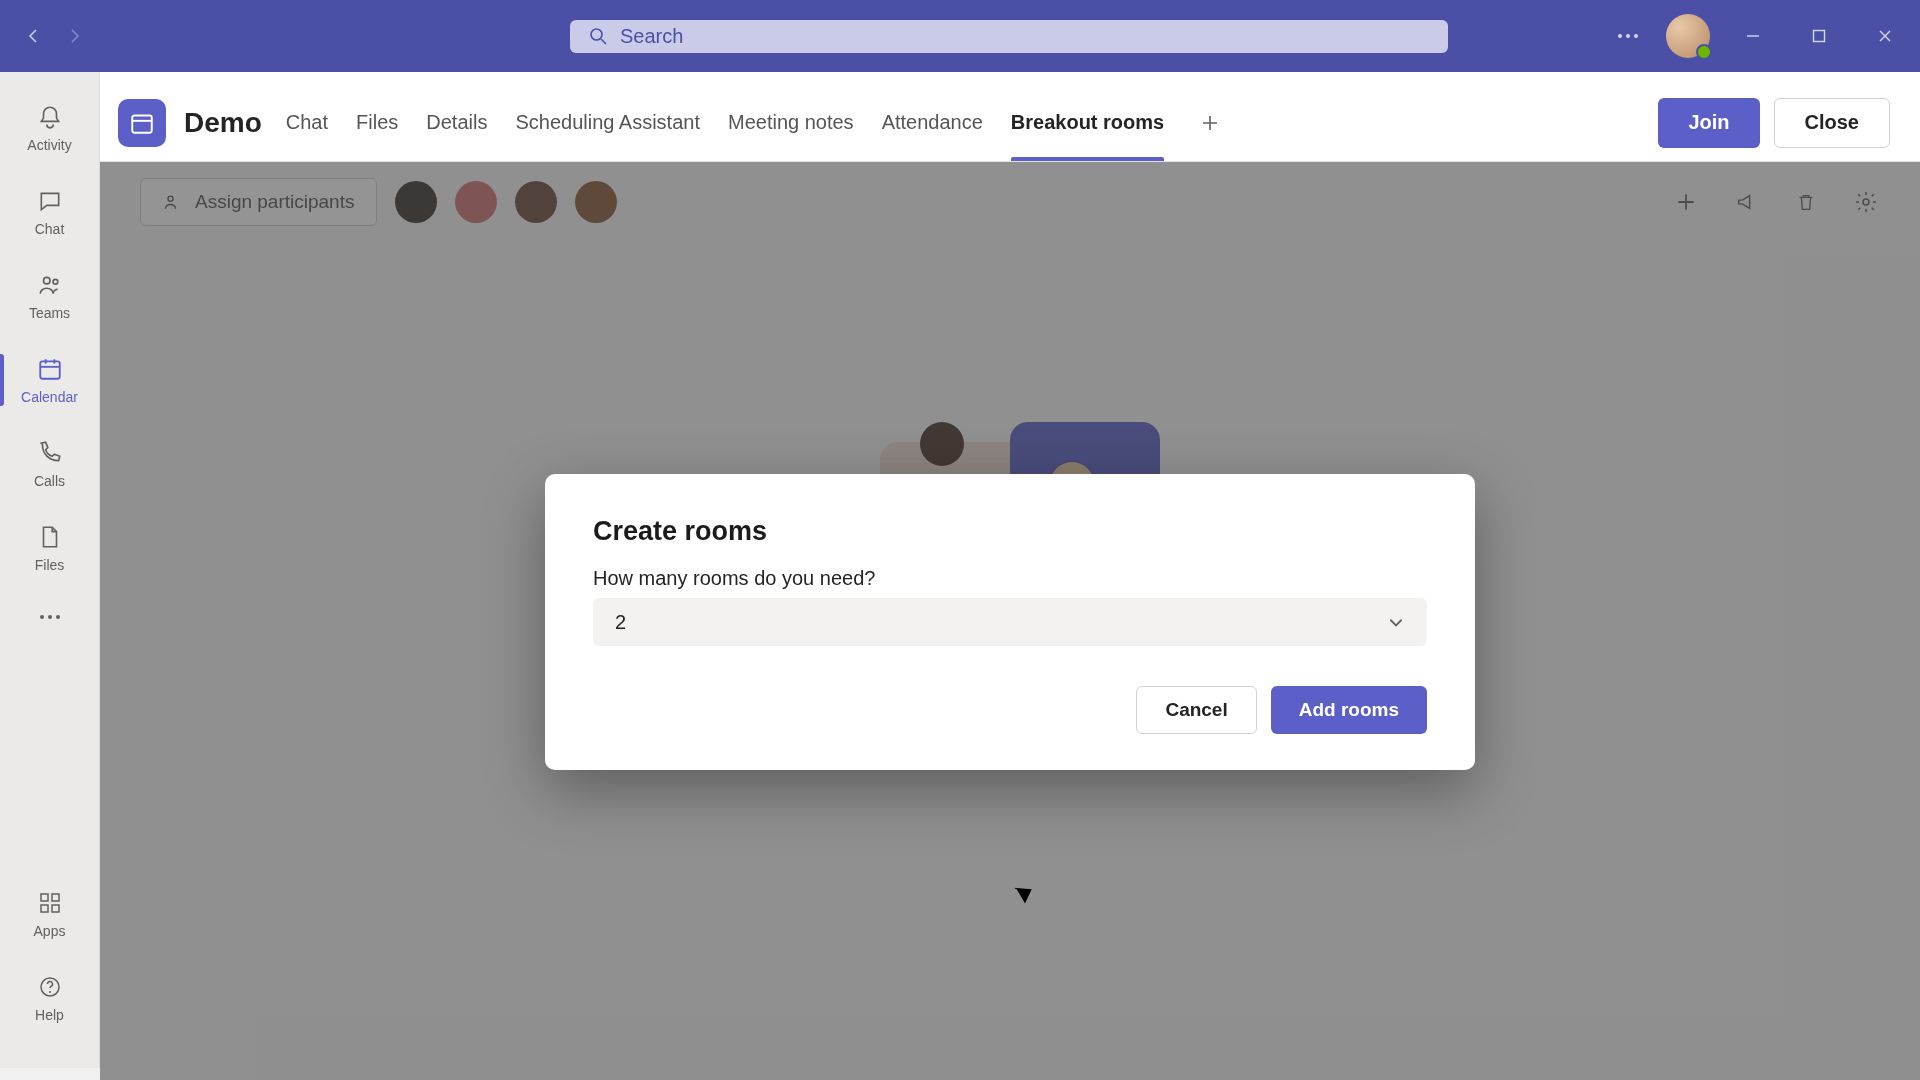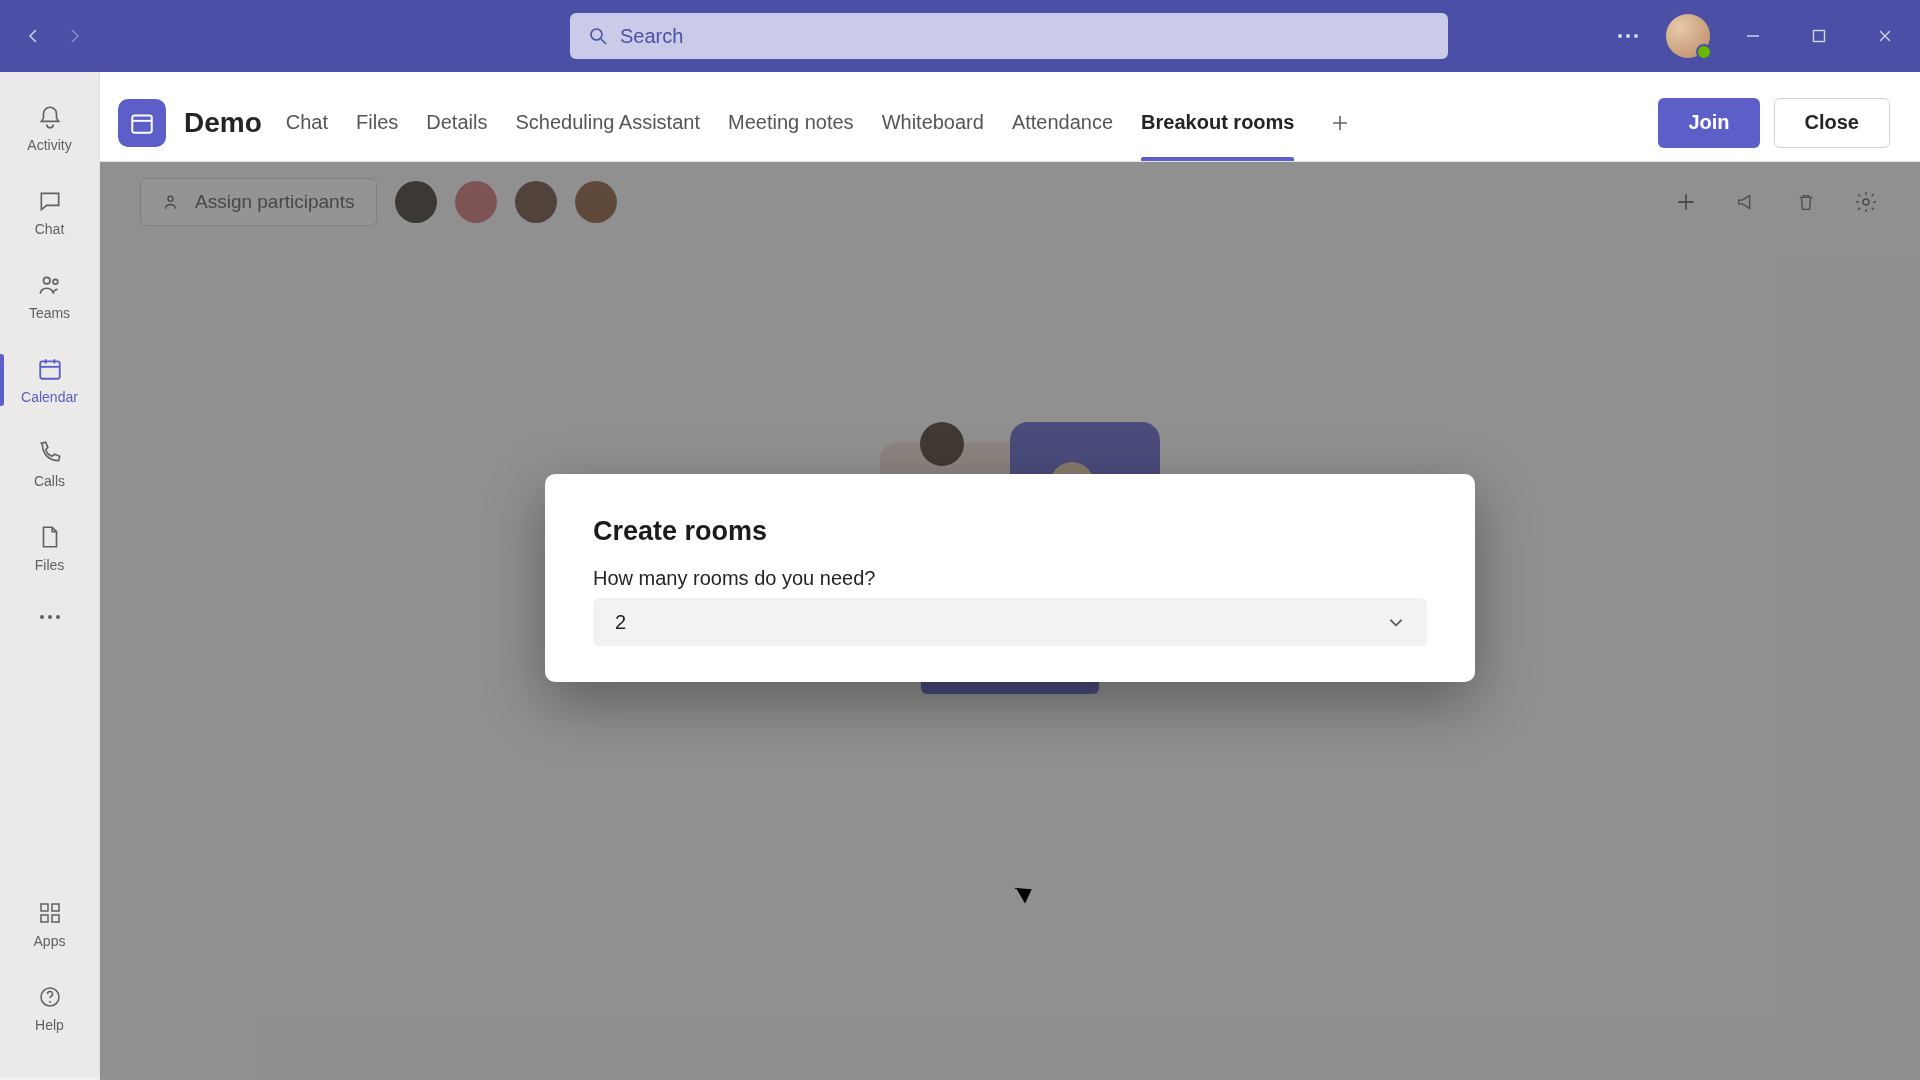--- a/index.html
+++ b/index.html
@@ -15,21 +15,21 @@
     gap: 8px;
   }
   .nav-arrows { display: flex; gap: 4px; margin-left: 4px; }
   .nav-arrow {
     width: 36px; height: 36px; display: flex; align-items: center; justify-content: center;
     color: #c9cbe8; border-radius: 4px;
   }
   .nav-arrow.disabled { opacity: .45; }
   .search-wrap { flex: 0 0 auto; margin-left: 470px; }
   .searchbox {
-    width: 878px; height: 46px;
+    width: 878px; height: 33px;
     background: #c9cbe8;
     border-radius: 6px;
     display: flex; align-items: center;
     padding: 0 18px; gap: 12px;
     color: #4b50a6;
   }
   .searchbox input {
     border: none; background: transparent; outline: none;
     font-size: 20px; width: 100%;
     color: #4b50a6;
@@ -44,21 +44,21 @@
   }
   .presence {
     position: absolute; right: -2px; bottom: -2px;
     width: 16px; height: 16px; border-radius: 50%;
     background: #6bb700; border: 2px solid #4b50a6;
   }
   .winbtn { width: 46px; height:36px; display:flex;align-items:center;justify-content:center; color:#d5d7ef; }
 
   
   .rail {
-    position: absolute; left: 0; top: 72px; bottom: 2px;
+    position: absolute; left: 0; top: 72px; bottom: 12px;
     width: 100px; background: #eceae8;
     display: flex; flex-direction: column; align-items: center;
     padding-top: 14px;
     border-right: 1px solid #ddd;
   }
   .rail-item {
     width: 100%; height: 84px;
     display: flex; flex-direction: column; align-items: center; justify-content: center;
     gap: 6px; color: #616161; font-size: 14px;
     position: relative;
@@ -335,21 +335,20 @@
       </svg>
   </div>
   <span class="meeting-title">Demo</span>
 
   <div class="tabs">
     <div class="tab">Chat</div>
     <div class="tab">Files</div>
     <div class="tab">Details</div>
     <div class="tab">Scheduling Assistant</div>
     <div class="tab">Meeting notes</div>
-    <div class="tab">Whiteboard</div>
     <div class="tab">Attendance</div>
     <div class="tab active">Breakout rooms</div>
   </div>
 
   <div class="add-tab">
     <svg width="20" height="20" viewBox="0 0 20 20">
         <path d="M10 3v14M3 10h14" stroke="currentColor" stroke-width="1.6"></path>
       </svg>
   </div>
 
@@ -418,15 +417,19 @@
   <h2>Create rooms</h2>
   <div class="modal-label">How many rooms do you need?</div>
   <div class="modal-select">
     <span>2</span>
     <span>
       <svg width="18" height="18" viewBox="0 0 16 16">
           <path d="M3 6l5 5 5-5" fill="none" stroke="#616161" stroke-width="1.6"></path>
         </svg>
     </span>
   </div>
+  <div class="modal-actions">
+    <div class="mbtn mbtn-secondary">Cancel</div>
+    <div class="mbtn mbtn-primary">Add rooms</div>
+  </div>
 </div>
 
 <div class="cursor"></div>
 
 </body></html>

